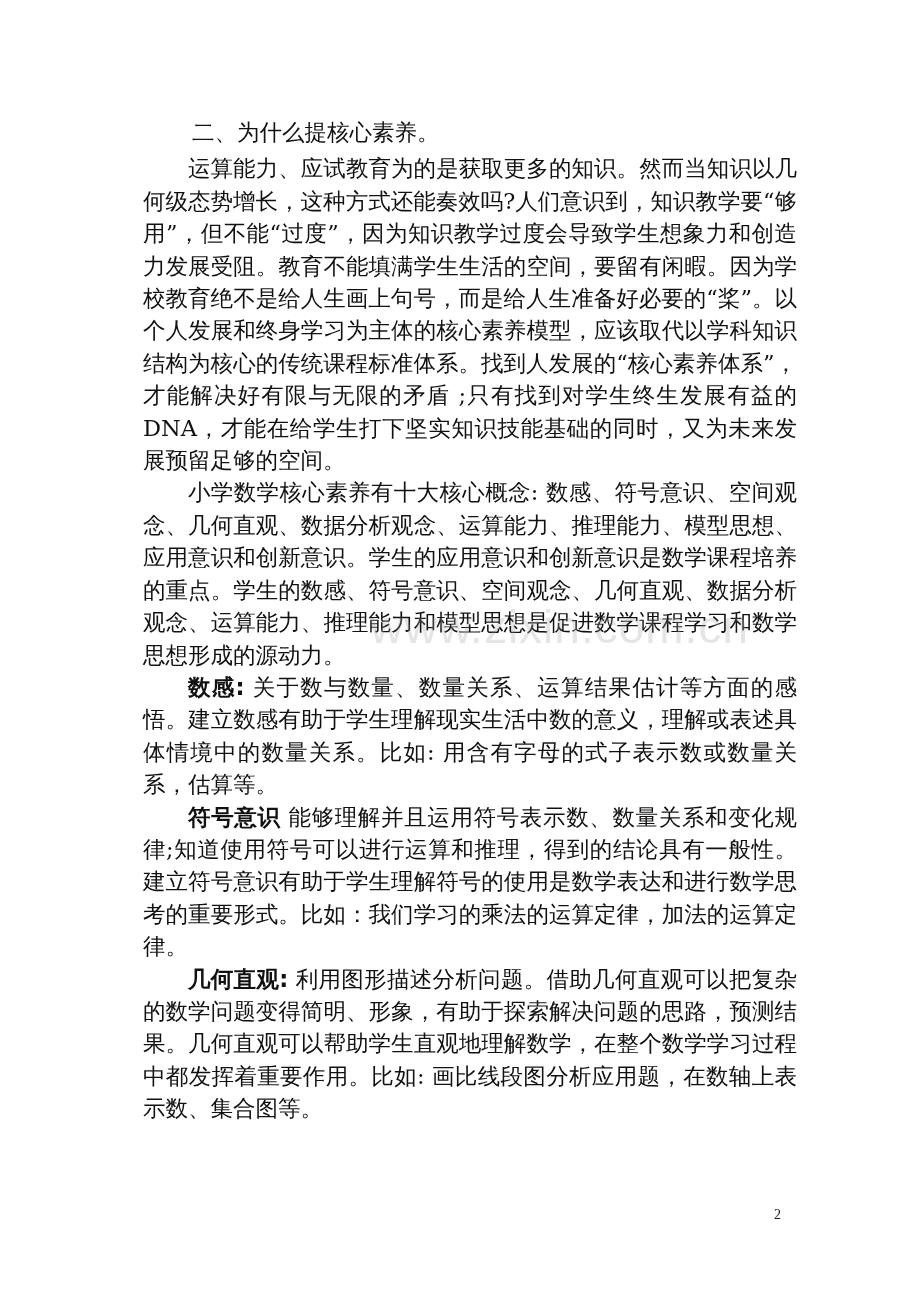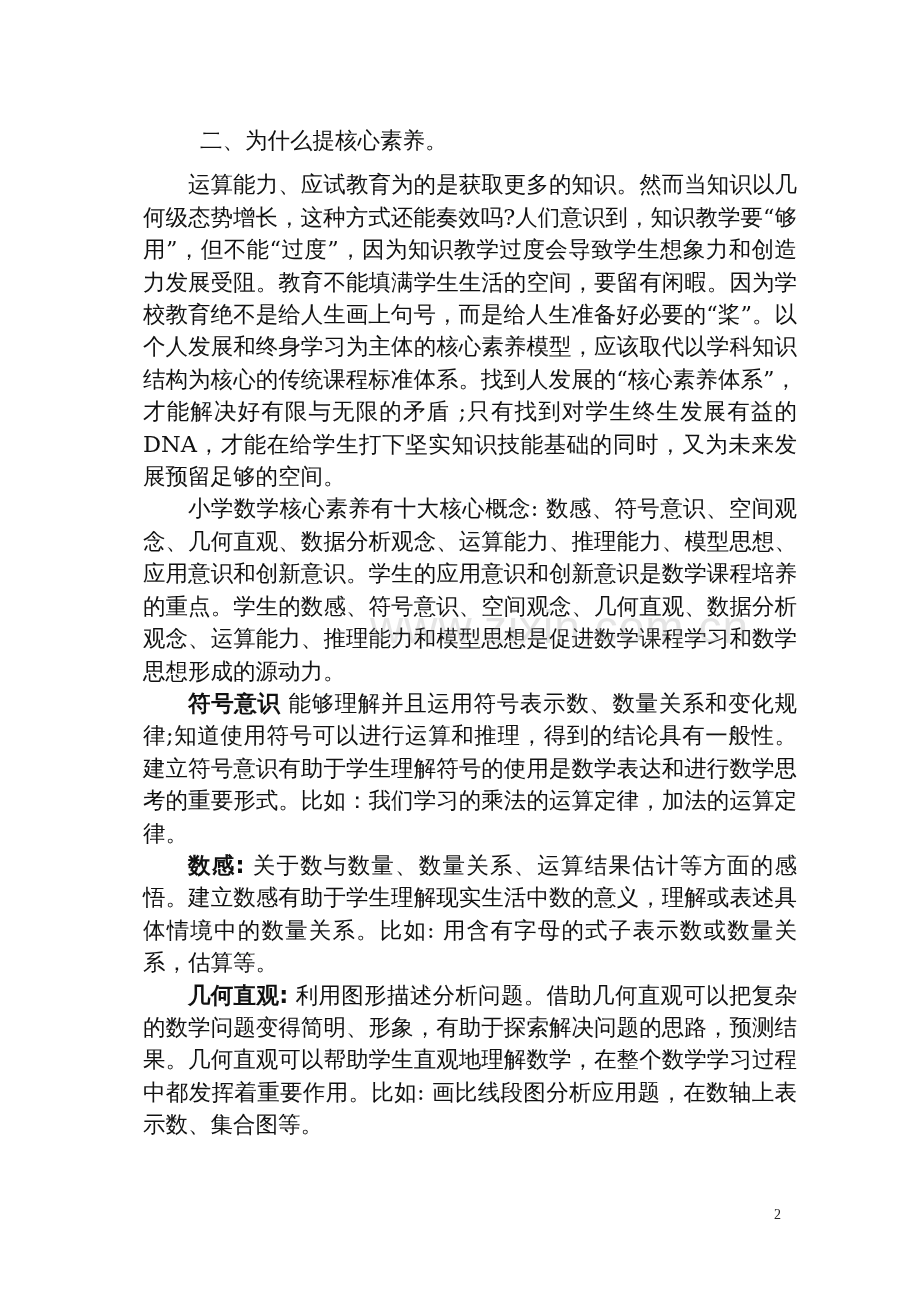--- a/index.html
+++ b/index.html
@@ -4,43 +4,43 @@
 <style>
   html, body { margin: 0; padding: 0; background: #ffffff; }
   body { width: 920px; height: 1302px; position: relative; overflow: hidden; }
   .page {
     position: absolute; left: 143px; top: 112px; width: 654px;
     font-family: "DejaVu Serif", "Liberation Serif", serif;
     font-size: 22.5px; line-height: 32.4px; color: #111;
     text-align: justify;
   }
   .para { margin: 0; text-indent: 45px; }
-  .heading { margin: 12px; text-indent: 45px; }
+  .heading { margin: 4px; text-indent: 45px; }
   .term { font-weight: bold; font-family: "DejaVu Sans", "Liberation Sans", sans-serif; }
   .watermark {
     position: absolute; left: 370px; top: 600px;
     font-family: "Liberation Sans", sans-serif; font-size: 46px;
     color: rgba(160,160,160,0.28); letter-spacing: 1px; pointer-events: none;
   }
   .page-number {
     position: absolute; left: 774px; top: 1207px;
     font-family: "Liberation Serif", serif; font-size: 14px; color: #222;
   }
 </style>
 </head>
 <body>
 
 <div class="page">
   <p class="heading">二、为什么提核心素养。</p>
   <p class="para">运算能力、应试教育为的是获取更多的知识。然而当知识以几何级态势增长，这种方式还能奏效吗?人们意识到，知识教学要“够用”，但不能“过度”，因为知识教学过度会导致学生想象力和创造力发展受阻。教育不能填满学生生活的空间，要留有闲暇。因为学校教育绝不是给人生画上句号，而是给人生准备好必要的“桨”。以个人发展和终身学习为主体的核心素养模型，应该取代以学科知识结构为核心的传统课程标准体系。找到人发展的“核心素养体系”，才能解决好有限与无限的矛盾 ;只有找到对学生终生发展有益的DNA，才能在给学生打下坚实知识技能基础的同时，又为未来发展预留足够的空间。</p>
 
   <p class="para">小学数学核心素养有十大核心概念: 数感、符号意识、空间观念、几何直观、数据分析观念、运算能力、推理能力、模型思想、应用意识和创新意识。学生的应用意识和创新意识是数学课程培养的重点。学生的数感、符号意识、空间观念、几何直观、数据分析观念、运算能力、推理能力和模型思想是促进数学课程学习和数学思想形成的源动力。</p>
 
+  <p class="para"><span class="term">数感:</span><span> 关于数与数量、数量关系、运算结果估计等方面的感悟。建立数感有助于学生理解现实生活中数的意义，理解或表述具体情境中的数量关系。比如: 用含有字母的式子表示数或数量关系，估算等。</span></p>
+
   <p class="para"><span class="term">符号意识</span><span> 能够理解并且运用符号表示数、数量关系和变化规律;知道使用符号可以进行运算和推理，得到的结论具有一般性。建立符号意识有助于学生理解符号的使用是数学表达和进行数学思考的重要形式。比如：我们学习的乘法的运算定律，加法的运算定律。</span></p>
-
-  <p class="para"><span class="term">数感:</span><span> 关于数与数量、数量关系、运算结果估计等方面的感悟。建立数感有助于学生理解现实生活中数的意义，理解或表述具体情境中的数量关系。比如: 用含有字母的式子表示数或数量关系，估算等。</span></p>
 
 
   <p class="para"><span class="term">几何直观:</span><span> 利用图形描述分析问题。借助几何直观可以把复杂的数学问题变得简明、形象，有助于探索解决问题的思路，预测结果。几何直观可以帮助学生直观地理解数学，在整个数学学习过程中都发挥着重要作用。比如: 画比线段图分析应用题，在数轴上表示数、集合图等。</span></p>
 </div>
 
 <div class="watermark">www.zixin.com.cn</div>
 <div class="page-number">2</div>
 
 </body></html>

